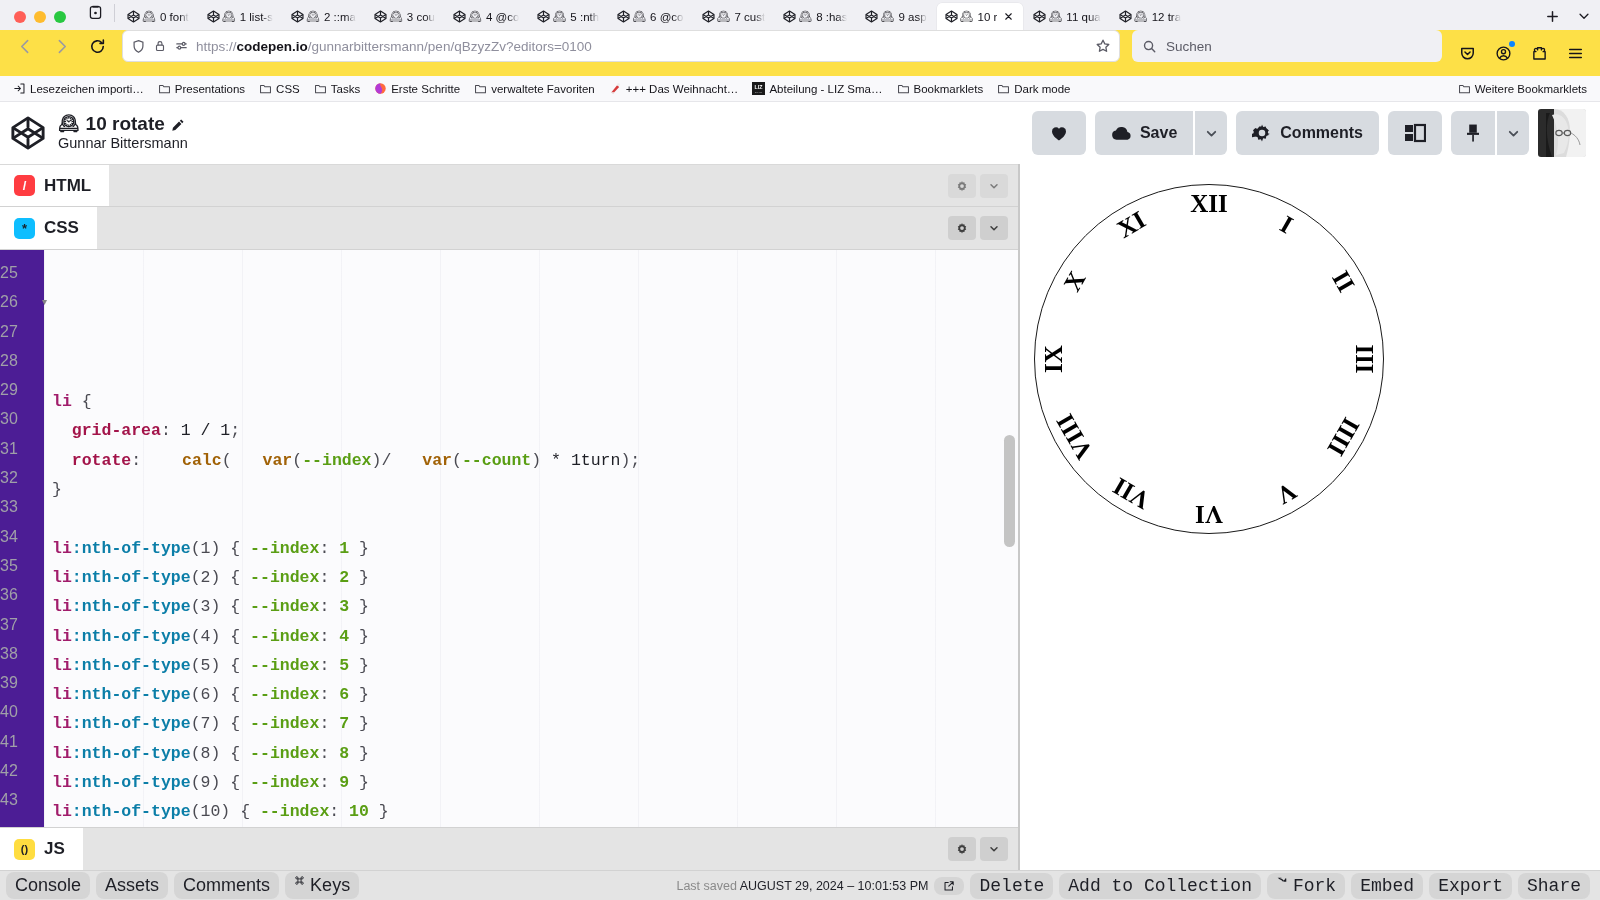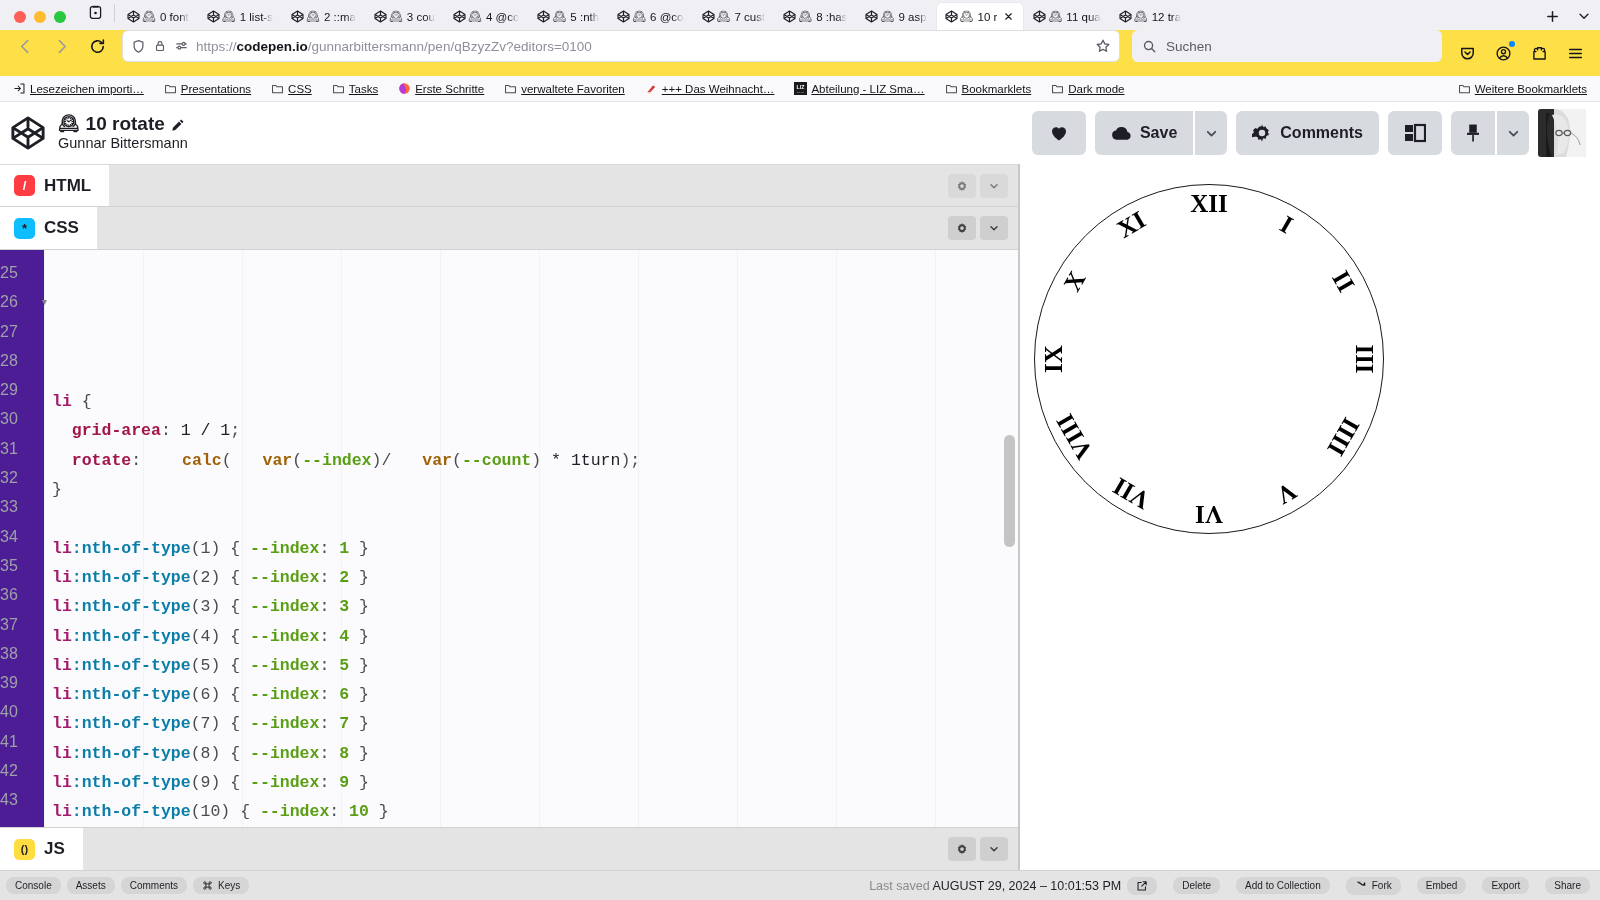--- a/index.html
+++ b/index.html
@@ -71,22 +71,22 @@
   .searchbar {
     flex:0 0 310px; height:32px; background:#f0f0f4; border-radius:6px;
     display:flex; align-items:center; gap:9px; padding:0 10px; margin-left:4px;
   }
   .searchbar .ph { font-size:13.5px; color:#5b5b66; }
   .navright { display:flex; align-items:center; gap:2px; margin-left:6px; }
   .badge-dot { position:absolute; top:4px; right:5px; width:6px; height:6px; border-radius:50%; background:#0a84ff; }
 
   .bookmarks {
     height:26px; background:#f9f9fb; display:flex; align-items:center;
-    padding:0 8px; gap:10px; flex:0 0 26px; border-bottom:1px solid #e6e6ea;
-    font-size:11.5px; color:#15141a;text-decoration:underline;
+    padding:0 8px; gap:4px; flex:0 0 26px; border-bottom:1px solid #e6e6ea;
+    font-size:11.5px; color:#15141a;
   }
   .bm { display:flex; align-items:center; gap:4px; padding:3px 5px; border-radius:4px; white-space:nowrap; }
   .bm-spacer { flex:1 1 auto; }
 
   
   .cp { flex:1 1 auto; display:flex; flex-direction:column; min-height:0; background:#fff; }
 
   .cp-header {
     height:62px; flex:0 0 62px; background:#ffffff; display:flex; align-items:center;
     padding:0 14px 0 10px; gap:12px;
@@ -204,26 +204,26 @@
   }
 
   
   .cp-footer {
     height:30px; flex:0 0 30px; background:#e4e4e4; display:flex; align-items:center;
     padding:0 6px; gap:6px; font-size:13.5px; color:#1e1f26;
     border-top:1px solid #d2d2d2;
   }
   .ftbtn {
     background:#d5d5d5; border-radius:8px; padding:3px 9px; display:flex;
-    align-items:flex-start; gap:5px; font-size:10px; color:#1e1f26; white-space:nowrap;
+    align-items:flex-start; gap:5px; font-size:18px; color:#1e1f26; white-space:nowrap;
   }
   .ft-spacer { flex:1 1 auto; }
   .saved { color:#1e1f26; font-size:12.5px; white-space:nowrap; }
   .saved em { color:#8a8a8a; font-style:normal; }
-  .ft-right { display:flex; align-items:center; gap:16px; padding-right:4px; }
+  .ft-right { display:flex; align-items:center; gap:6px; padding-right:4px;font-family:Liberation Mono, monospace; }
 
   svg { display:block; }
 </style>
 </head>
 <body>
 
 <div class="browser">
 
   <div class="tabstrip">
     <div class="traffic">

